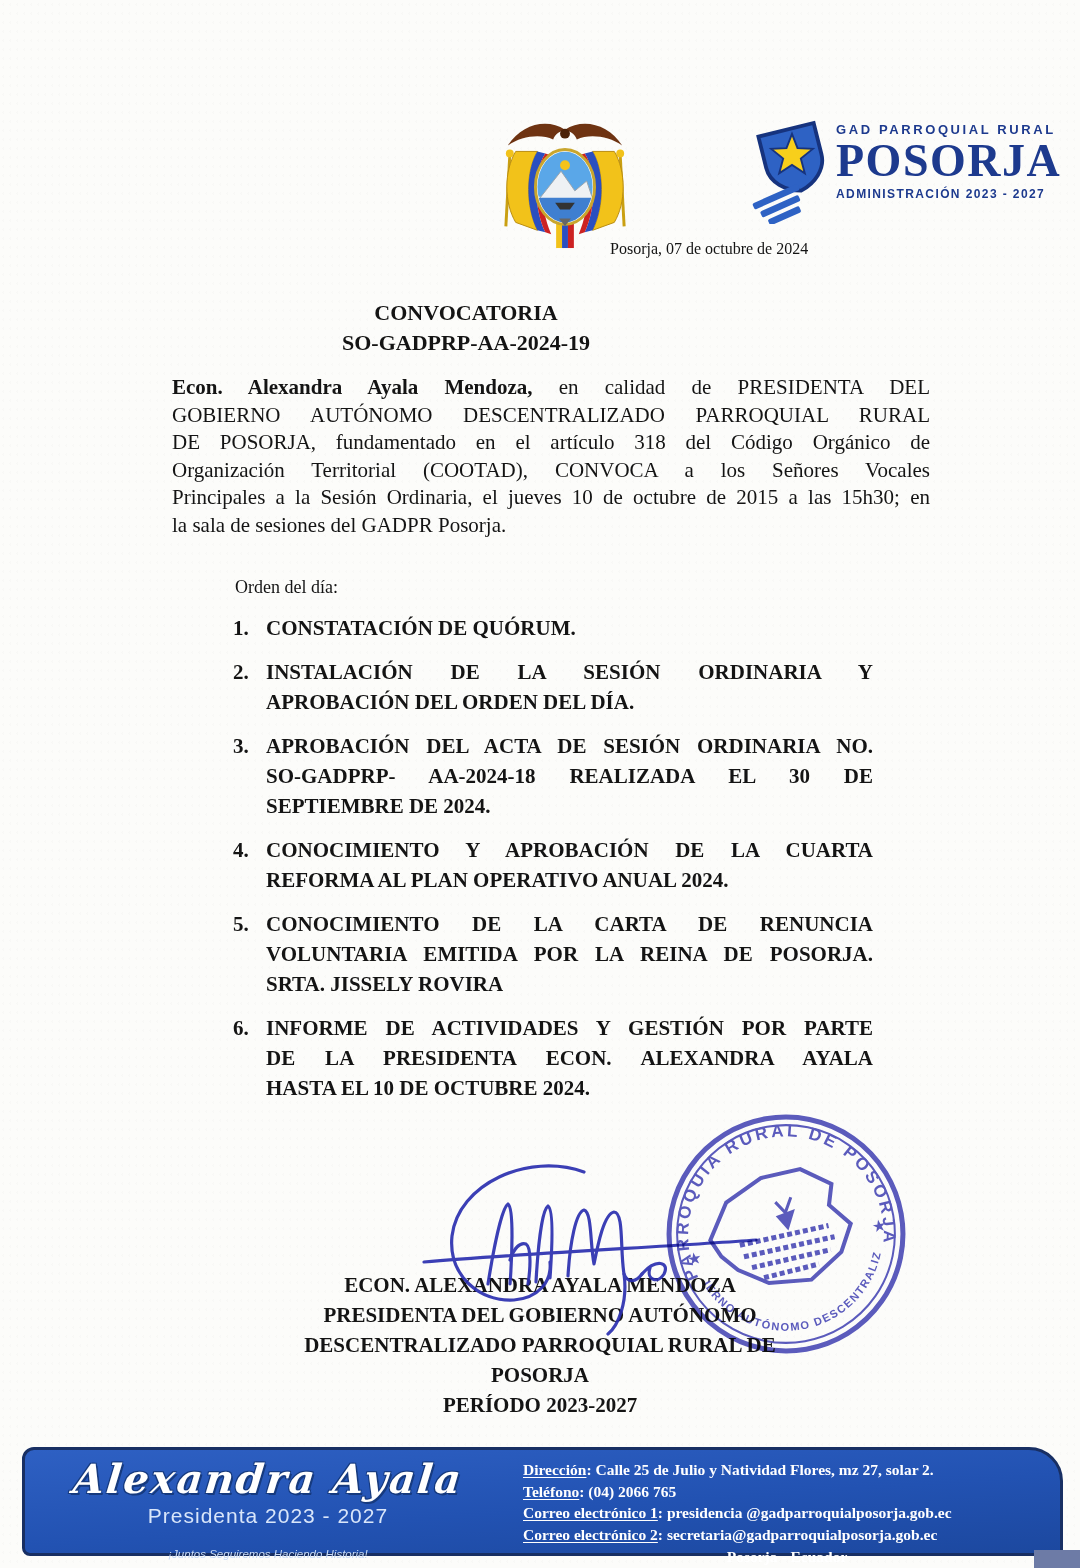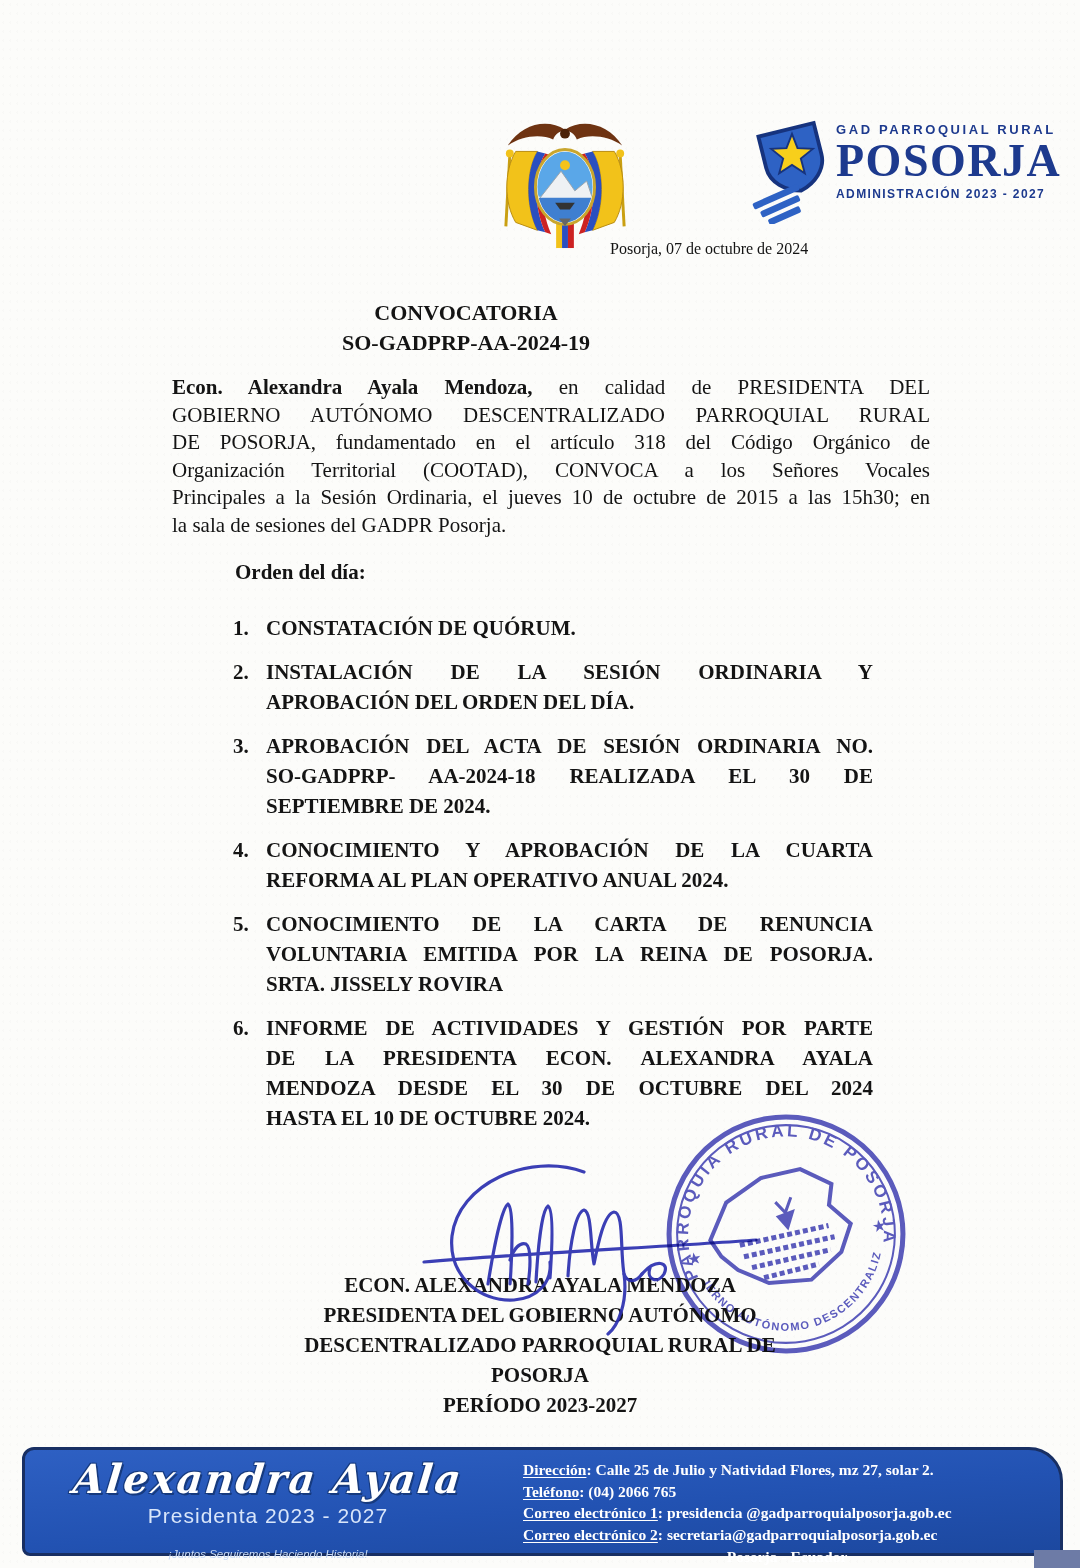--- a/index.html
+++ b/index.html
@@ -19,21 +19,21 @@
   .logo-top{font-family:"Liberation Sans",sans-serif;font-weight:bold;font-size:13px;letter-spacing:2.6px;color:#1d3a8e;}
   .logo-name{font-family:"Liberation Serif",serif;font-weight:bold;font-size:46px;line-height:46px;letter-spacing:1.5px;color:#1d3a8e;margin-top:1px;}
   .logo-bottom{font-family:"Liberation Sans",sans-serif;font-weight:bold;font-size:12px;letter-spacing:1.4px;color:#1d3a8e;margin-top:3px;}
   
   .date-line{position:absolute;left:610px;top:240px;font-size:16px;}
   .title-block{position:absolute;left:0;top:298px;width:932px;text-align:center;font-weight:bold;font-size:22px;line-height:30px;}
   
   .body-par{position:absolute;left:172px;top:374px;width:758px;font-size:21px;line-height:27.5px;}
   .jl{text-align:justify;text-align-last:justify;}
   
-  .agenda-heading{position:absolute;left:235px;top:560px;font-weight:bold;font-size:21px;}
+  .agenda-heading{position:absolute;left:235px;top:577px;font-weight:normal;font-size:18px;}
   .agenda{position:absolute;left:233px;top:613px;width:640px;}
   .agenda-item{display:grid;grid-template-columns:33px 1fr;margin-bottom:14px;font-weight:bold;font-size:21px;line-height:30px;}
   .agenda-item.gap{margin-top:12px;}
   .agenda-num{}
   
   .sig{position:absolute;left:418px;top:1150px;width:350px;height:190px;z-index:3;opacity:.92;}
   .stamp{position:absolute;left:660px;top:1108px;width:252px;height:252px;z-index:4;mix-blend-mode:multiply;opacity:.88;transform:rotate(-4deg);}
   .name-block{position:absolute;left:190px;top:1270px;width:700px;text-align:center;font-weight:bold;font-size:21px;line-height:30px;z-index:2;}
   
   .banner{
@@ -160,21 +160,20 @@
         <div class="jl">CONOCIMIENTO DE LA CARTA DE RENUNCIA</div>
         <div class="jl">VOLUNTARIA EMITIDA POR LA REINA DE POSORJA.</div>
         <div>SRTA. JISSELY ROVIRA</div>
       </div>
     </div>
     <div class="agenda-item gap">
       <div class="agenda-num">6.</div>
       <div>
         <div class="jl">INFORME DE ACTIVIDADES Y GESTIÓN POR PARTE</div>
         <div class="jl">DE LA PRESIDENTA ECON. ALEXANDRA AYALA</div>
-        <div class="jl">MENDOZA DESDE EL 30 DE OCTUBRE DEL 2024</div>
         <div>HASTA EL 10 DE OCTUBRE 2024.</div>
       </div>
     </div>
   </div>
 
   <svg class="sig" viewBox="0 0 350 190">
     <g fill="none" stroke="#2b2fb0" stroke-width="3.2" stroke-linecap="round" stroke-linejoin="round">
       <path d="M166,22 C110,2 40,34 34,86 C30,126 62,152 96,150 C120,148 134,132 132,112"></path>
       <path d="M70,134 C76,96 84,58 90,54 C96,58 94,108 92,134"></path>
       <path d="M92,110 C96,98 102,92 108,94 C114,98 112,122 110,134"></path>

